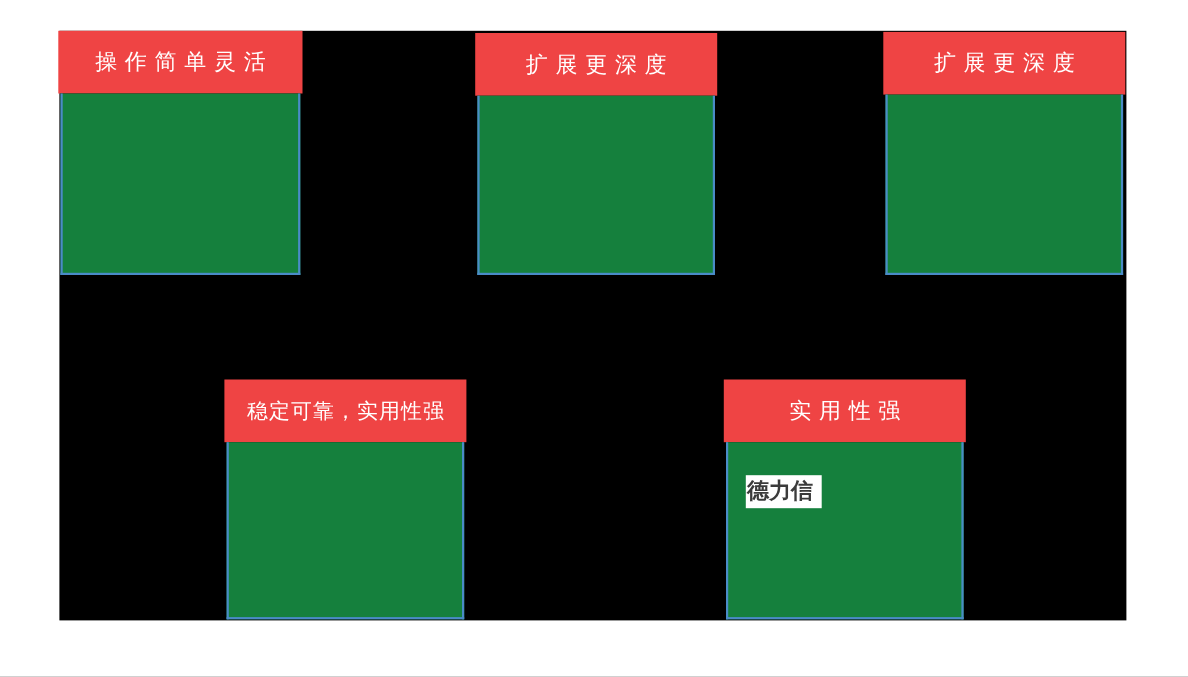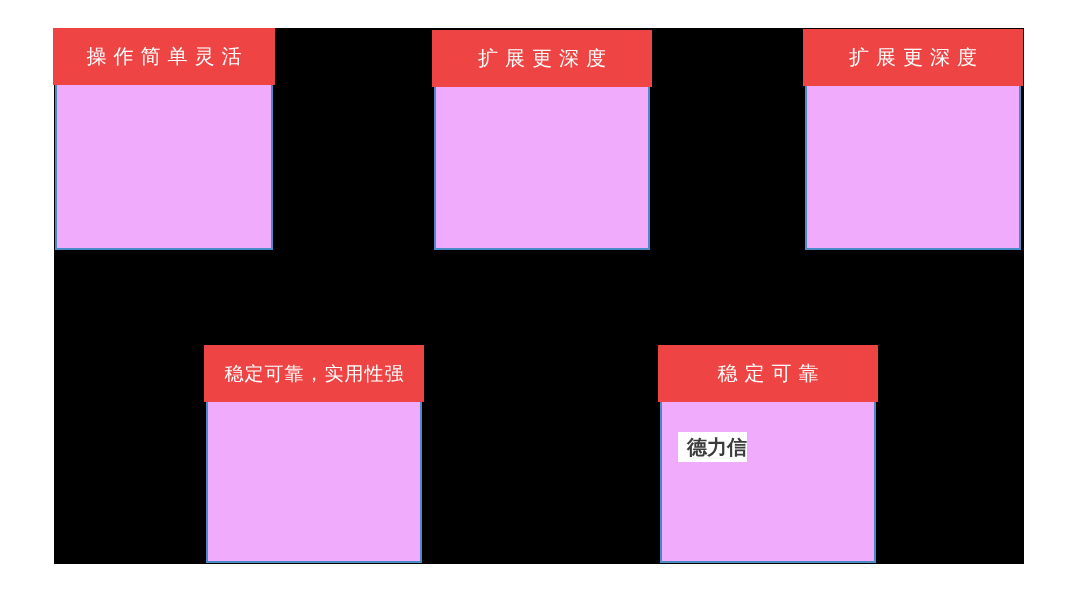--- a/index.html
+++ b/index.html
@@ -46,25 +46,24 @@
     overflow: hidden;
   }
   .fbox .hdr.tight {
     letter-spacing: 1px;
     text-indent: 1px;
     font-size: 19px;
   }
   .fbox .bdy {
     flex: 1 1 auto;
     margin: 0 2px;
-    background: #f0abfc;
+    background: #15803d;
     border: 2px solid #4a8bc7;
     border-top: none;
     position: relative;
-    text-align: right;
   }
   
   #box1 { left: 53px;  top: 28px;  width: 222px; height: 222px; }
   #box2 { left: 432px; top: 30px;  width: 220px; height: 220px; }
   #box3 { left: 803px; top: 29px;  width: 220px; height: 221px; }
   #box4 { left: 204px; top: 345px; width: 220px; height: 218px; }
   #box5 { left: 658px; top: 345px; width: 220px; height: 218px; }
   .brand {
     position: absolute;
     left: 16px;
@@ -112,20 +111,20 @@
 
   <div class="fbox" id="box3">
     <div class="hdr">
       <span>扩展更深度</span>
     </div>
     <div class="bdy"></div>
   </div>
 
   <div class="fbox" id="box5">
     <div class="hdr">
-      <span>稳定可靠</span>
+      <span>实用性强</span>
     </div>
     <div class="bdy">
       <div class="brand">德力信</div>
     </div>
   </div>
 
 </div>
 
 </body></html>

